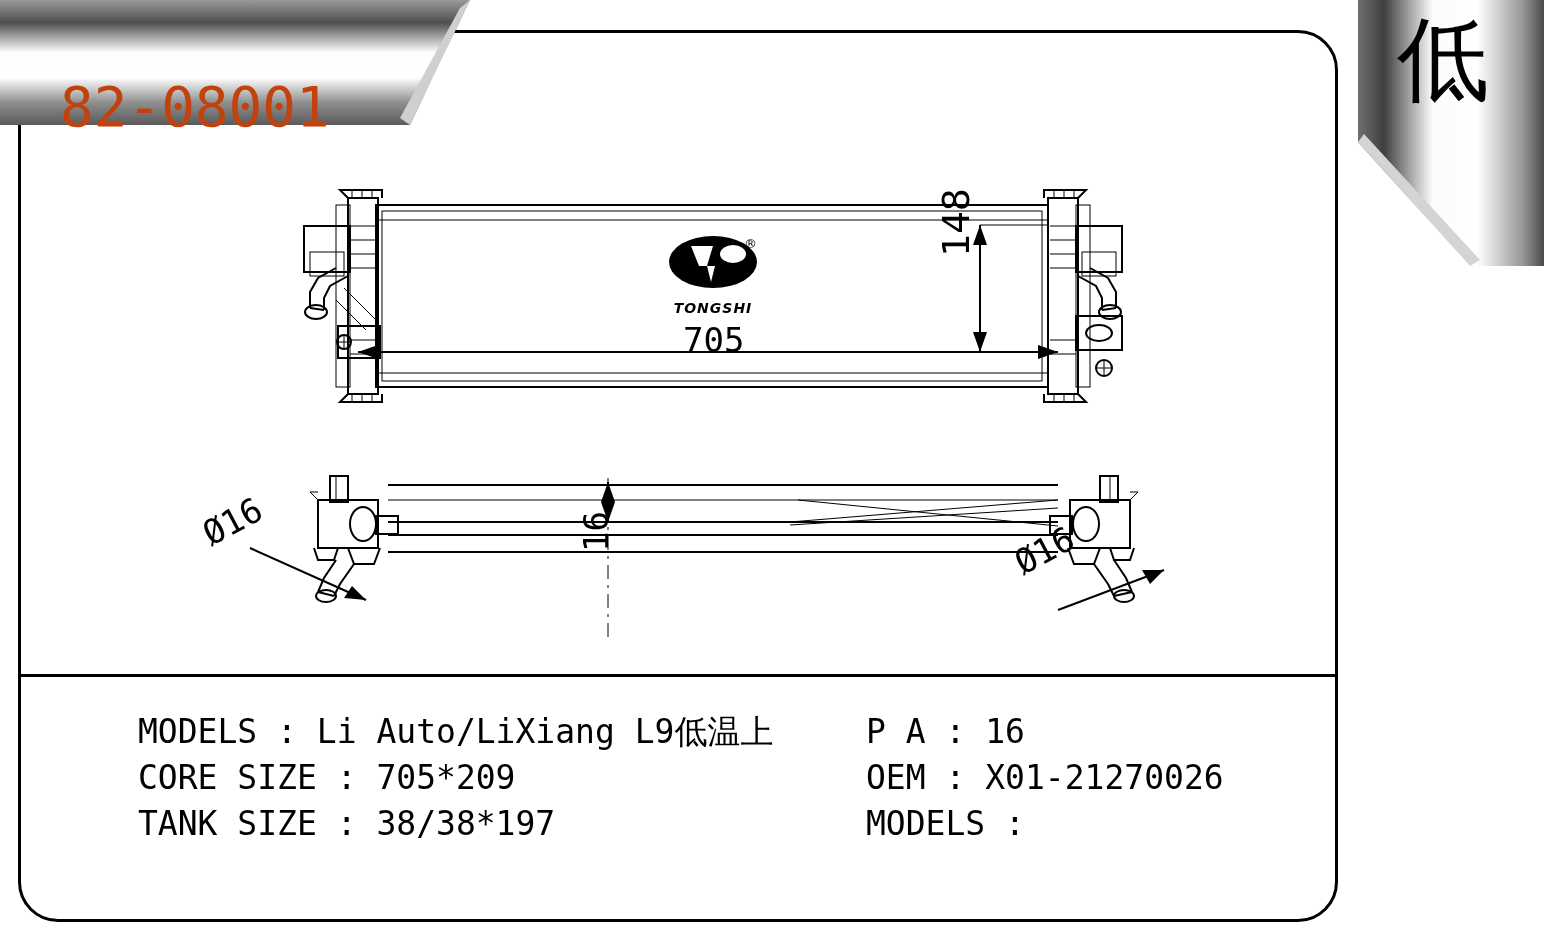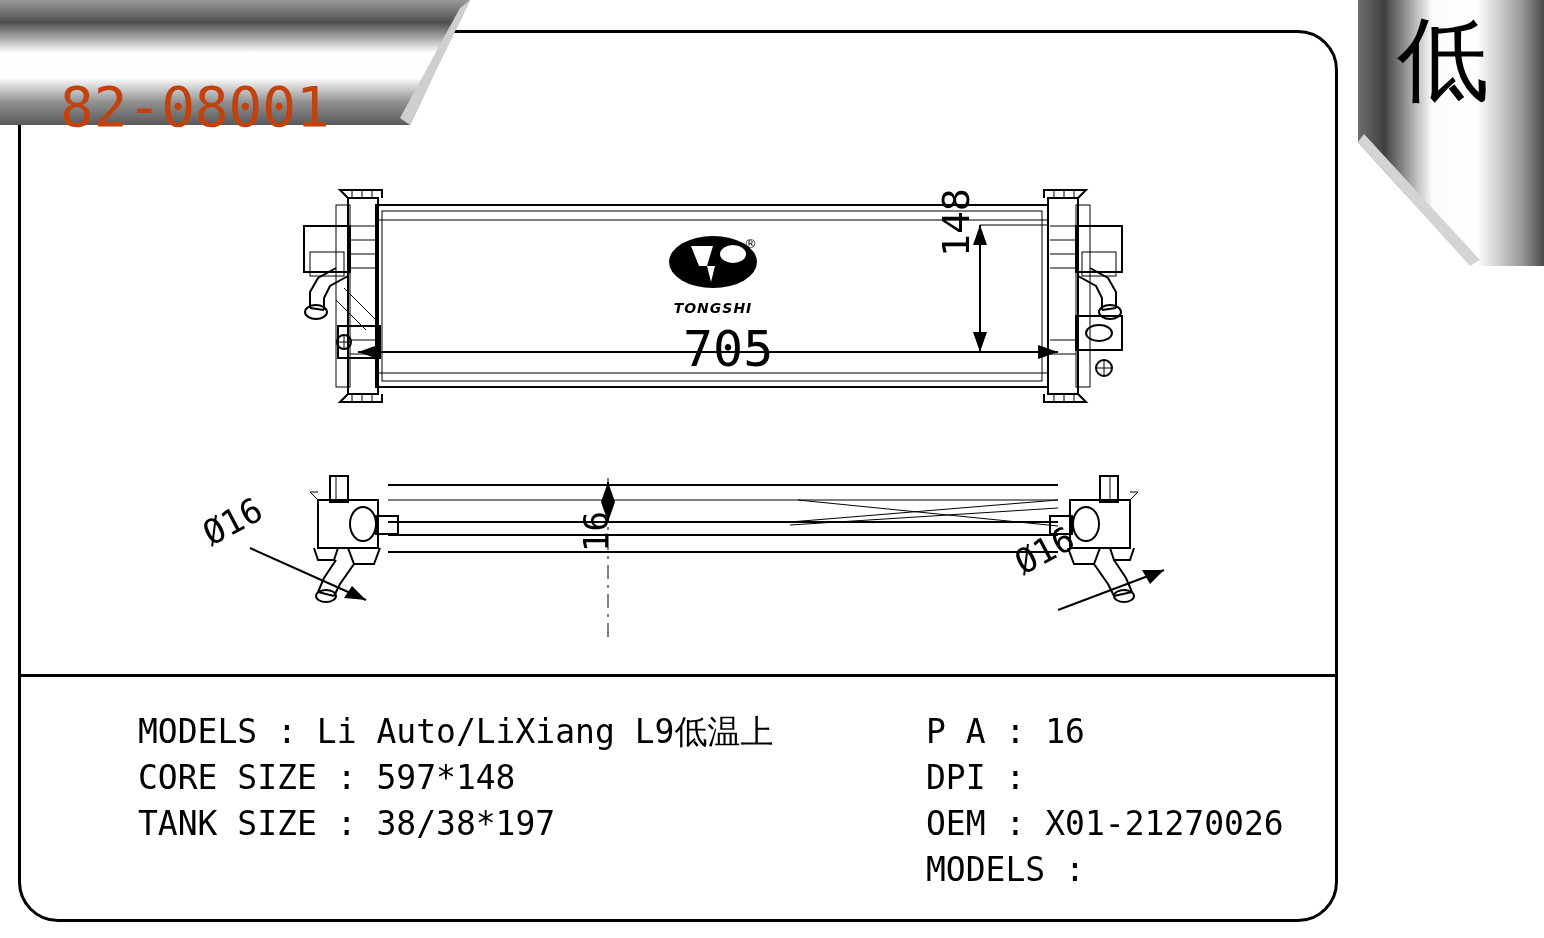--- a/index.html
+++ b/index.html
@@ -120,40 +120,40 @@
     font-family: "DejaVu Sans", sans-serif;
   }
 
   
   .dim {
     position: absolute;
     font-family: "DejaVu Sans Mono", monospace;
     color: #000;
     white-space: nowrap;
   }
-  .dim-705 { left: 683px; top: 320px; font-size: 50px; }
+  .dim-705 { left: 683px; top: 320px; font-size: 34px; }
   .dim-148 { left: 934px; top: 257px; font-size: 38px; transform: rotate(-90deg); transform-origin: left top; }
   .dim-16  { left: 576px; top: 552px; font-size: 34px; transform: rotate(-90deg); transform-origin: left top; }
   .dim-d16-left  { left: 196px; top: 518px; font-size: 34px; transform: rotate(-28deg); transform-origin: left top; }
   .dim-d16-right { left: 1008px; top: 547px; font-size: 34px; transform: rotate(-28deg); transform-origin: left top; }
 
   
   .specs {
     position: absolute;
     left: 18px;
     top: 677px;
     width: 1320px;
     height: 245px;
   }
   .spec-col {
     position: absolute;
     top: 32px;
   }
   .spec-col.left  { left: 120px; }
-  .spec-col.right { left: 908px; }
+  .spec-col.right { left: 848px; }
   .spec-line {
     font-family: "DejaVu Sans Mono", monospace;
     font-size: 33px;
     line-height: 46px;
     color: #000;
     white-space: nowrap;
   }
 </style>
 </head>
 <body>
@@ -340,24 +340,23 @@
       </defs>
       <polygon points="10,6 196,6 196,272 122,272 10,148" fill="url(#cgrad)"></polygon>
       <polygon points="10,148 122,272 132,266 16,140" fill="#d4d4d4"></polygon>
     </svg>
   </div>
   <div class="corner-text">低</div>
 
   <div class="specs">
     <div class="spec-col left">
       <div class="spec-line">MODELS : Li Auto/LiXiang L9低温上</div>
-      <div class="spec-line">CORE SIZE : 597*148</div>
+      <div class="spec-line">CORE SIZE : 705*209</div>
       <div class="spec-line">TANK SIZE : 38/38*197</div>
     </div>
     <div class="spec-col right">
       <div class="spec-line">P A : 16</div>
-      <div class="spec-line">DPI :</div>
       <div class="spec-line">OEM : X01-21270026</div>
       <div class="spec-line">MODELS :</div>
     </div>
   </div>
 
 </div>
 
 </body></html>

